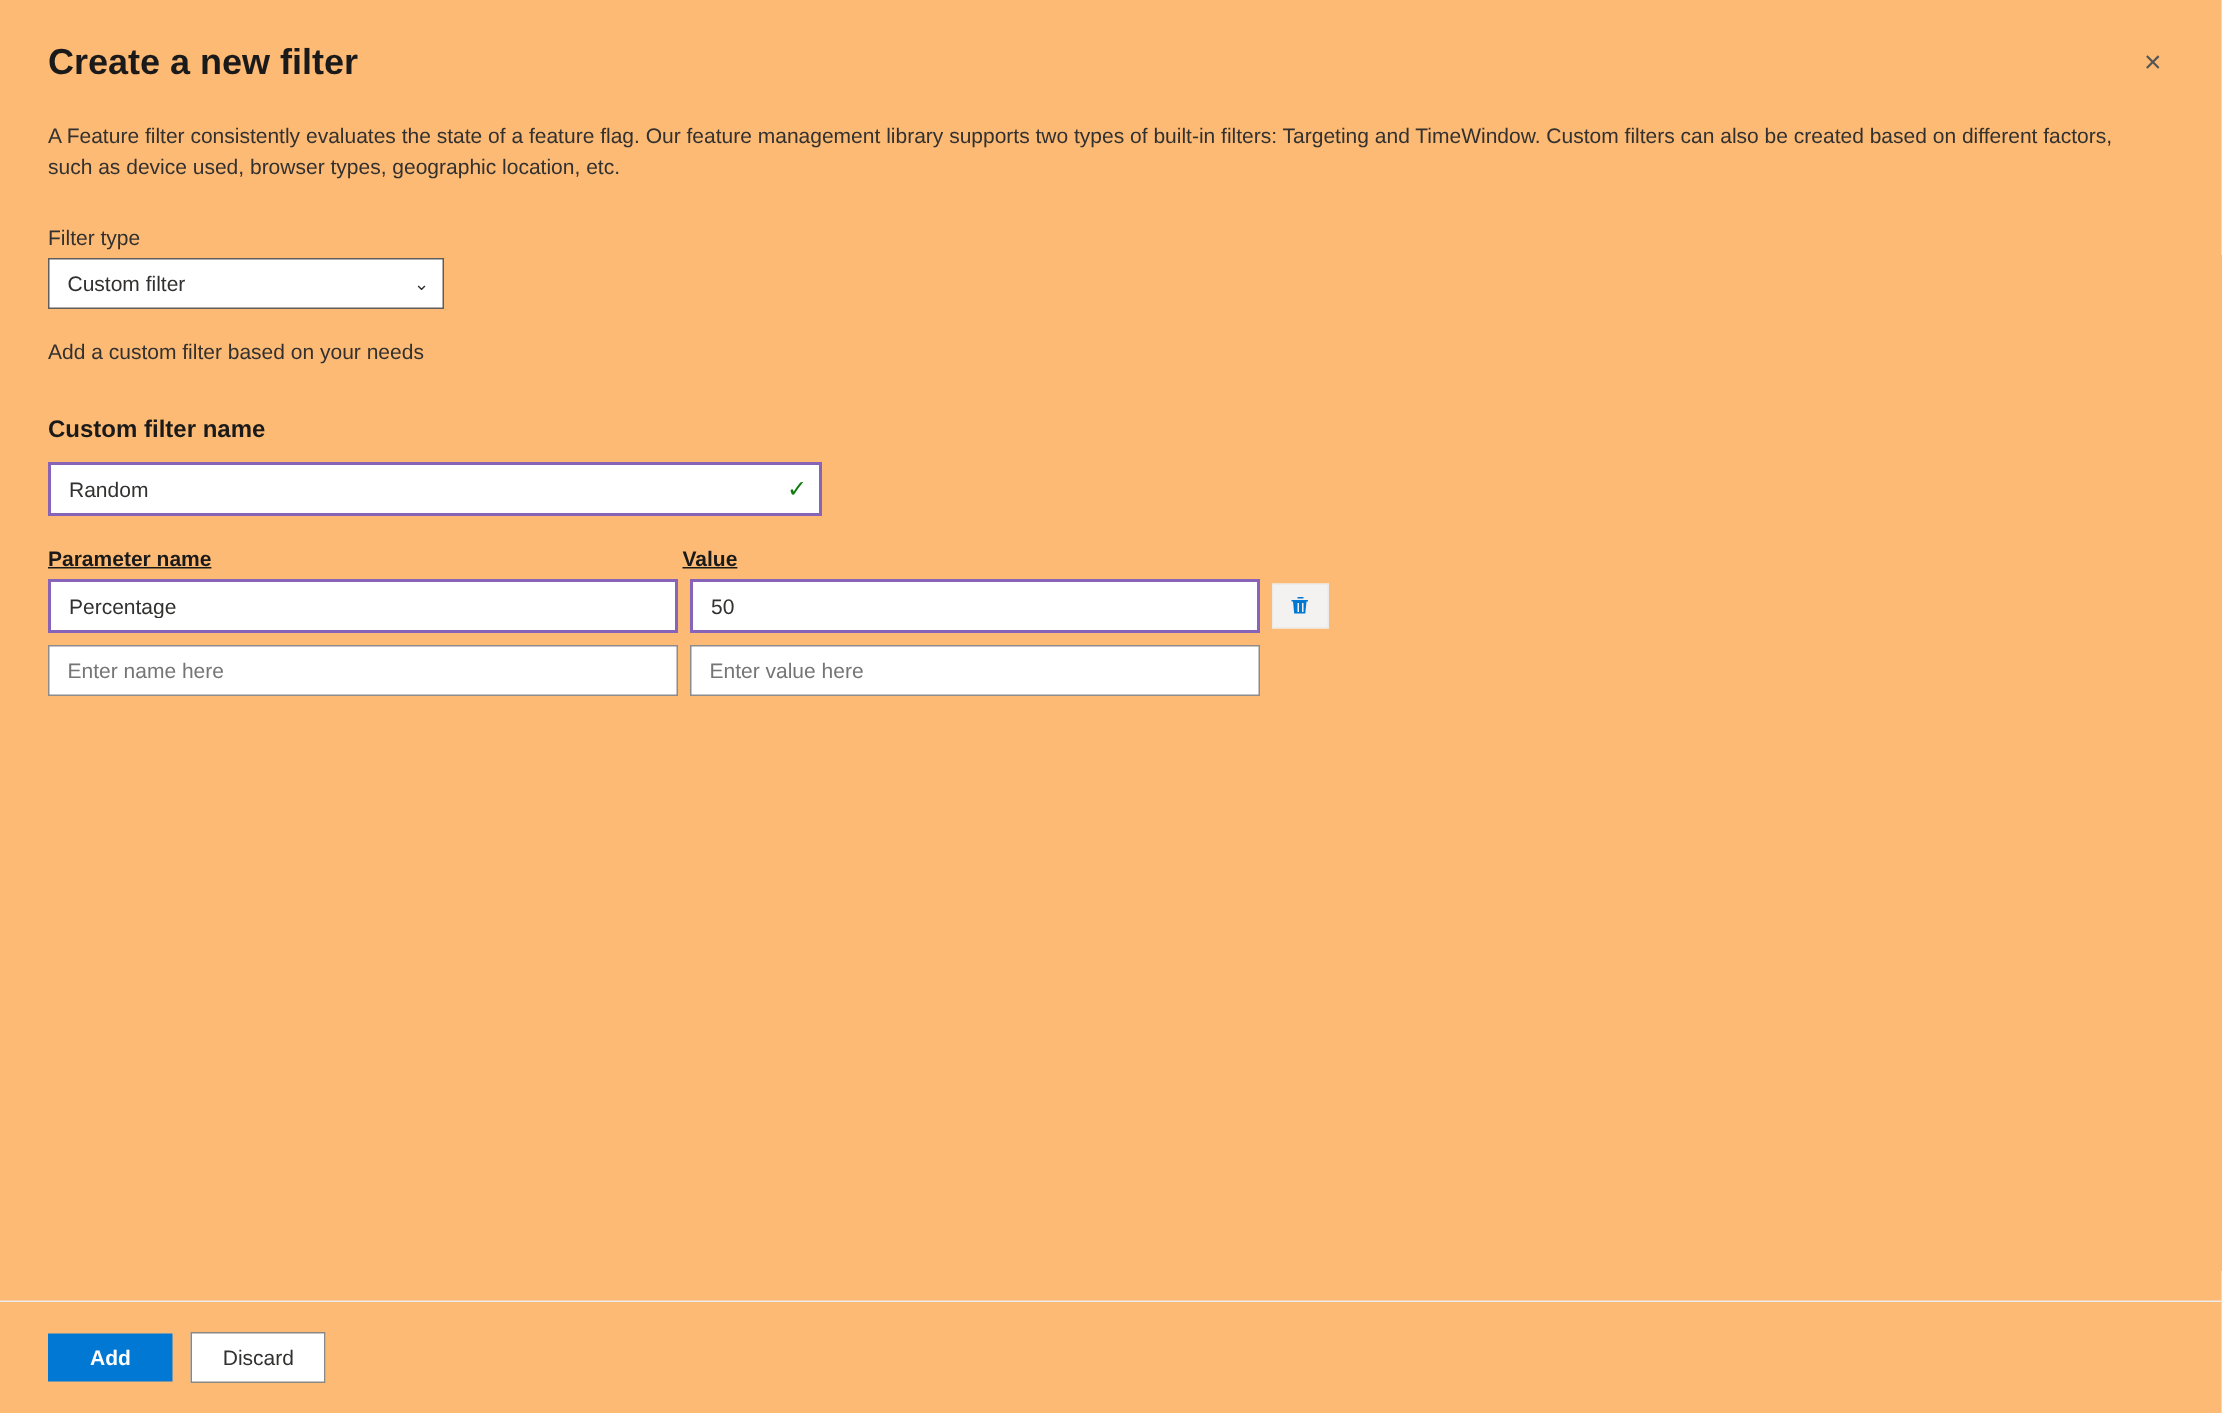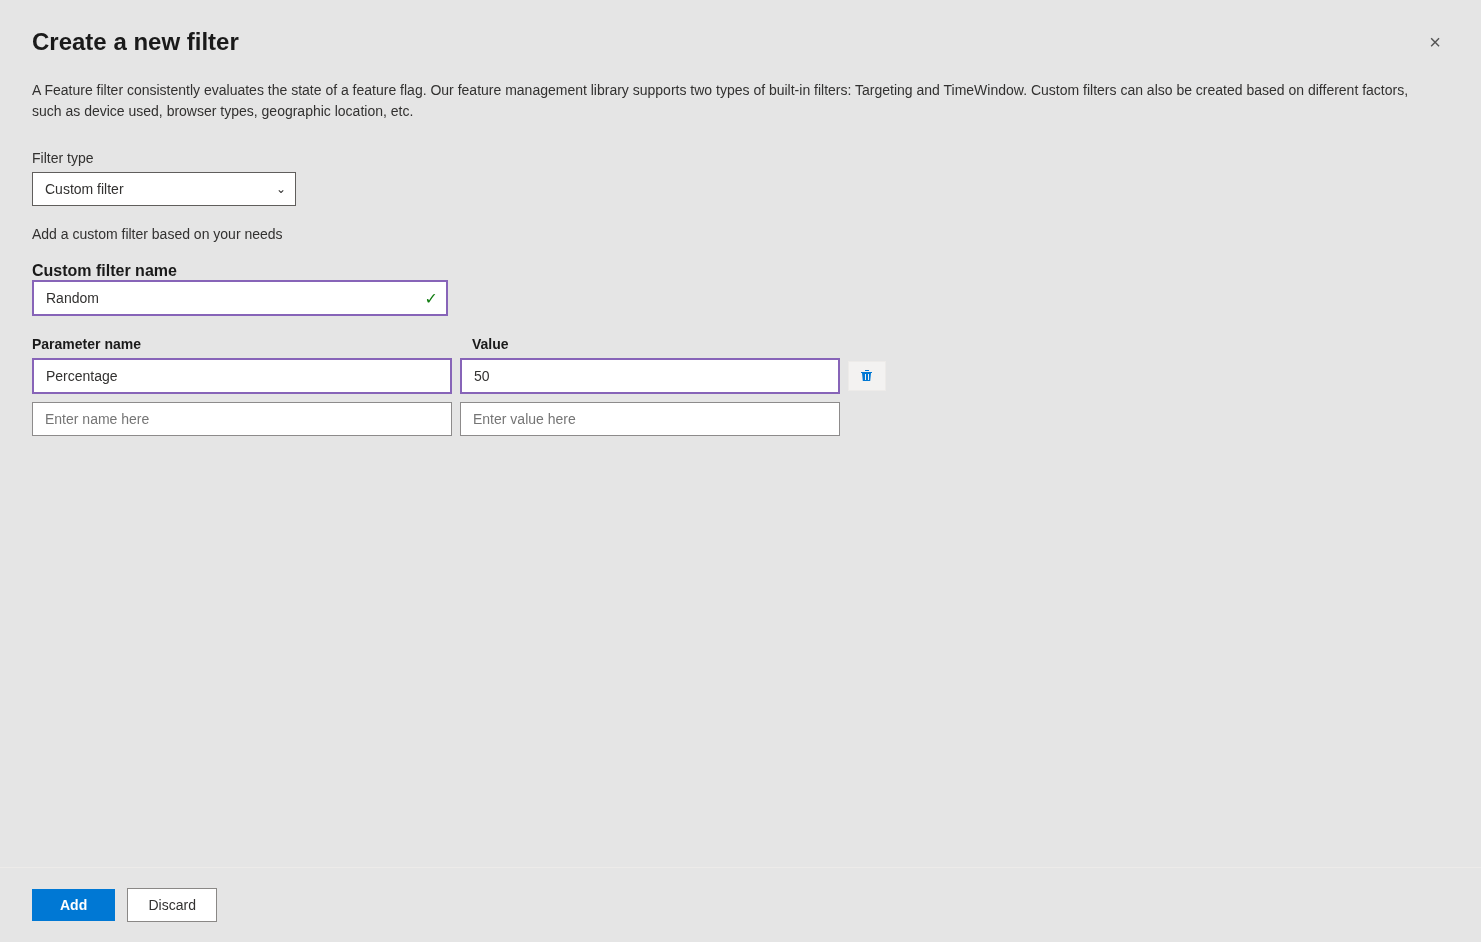--- a/index.html
+++ b/index.html
@@ -11,21 +11,21 @@
     body {
       font-family: 'Segoe UI', -apple-system, BlinkMacSystemFont, sans-serif;
       background: #fff;
       color: #1a1a1a;
       font-size: 14px;
     }
 
     .dialog {
       width: 1481px;
       min-height: 942px;
-      background: #e5e5e5;
+      background: #fdba74;
       display: flex;
       flex-direction: column;
       position: relative;
     }
 
     .dialog-header {
       display: flex;
       justify-content: space-between;
       align-items: flex-start;
       padding: 28px 32px 16px 32px;
@@ -94,32 +94,33 @@
       top: 50%;
       transform: translateY(-50%);
       pointer-events: none;
       font-size: 12px;
       color: #323130;
     }
 
     .helper-text {
       font-size: 14px;
       color: #323130;
-      margin-bottom: 20px;
+      margin-bottom: 36px;
     }
 
     .section-title {
       font-size: 16px;
       font-weight: 700;
       color: #1a1a1a;
+      margin-bottom: 12px;
     }
 
     .text-input-wrapper {
       position: relative;
-      width: 416px;
+      width: 516px;
       text-decoration: underline;
     }
 
     .text-input {
       width: 100%;
       padding: 8px 36px 8px 12px;
       border: 2px solid #8764b8;
       font-size: 14px;
       color: #323130;
       outline: none;
@@ -134,22 +135,23 @@
       color: #107c10;
       font-size: 16px;
     }
 
     .parameters-section {
       margin-top: 16px;
     }
 
     .params-header {
       display: flex;
-      gap: 20px;
+      gap: 3px;
       margin-bottom: 6px;
+      text-decoration: underline;
     }
 
     .param-col-header {
       font-size: 14px;
       font-weight: 700;
       color: #1a1a1a;
     }
 
     .param-name-col {
       width: 420px;

